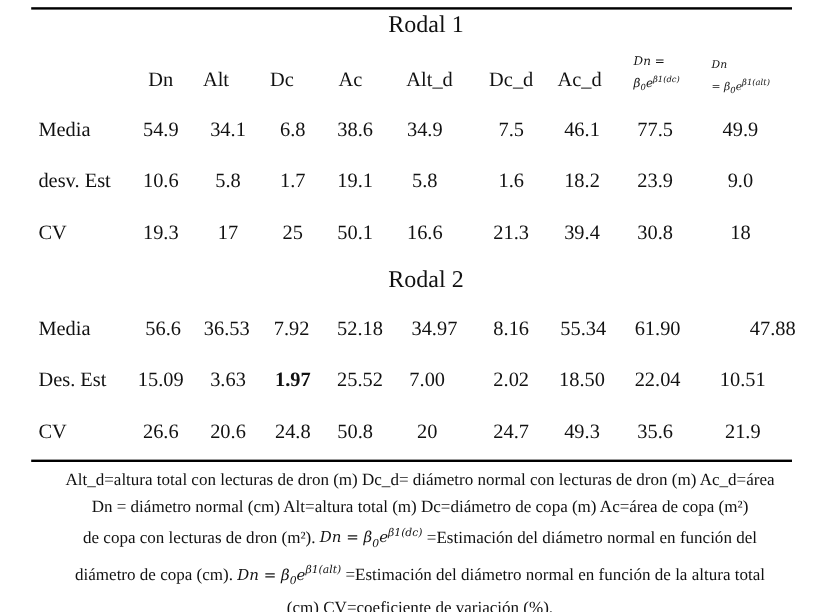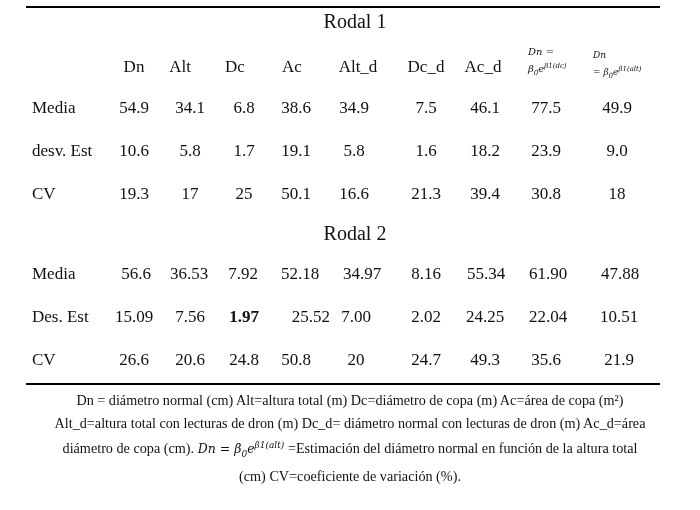--- a/index.html
+++ b/index.html
@@ -90,51 +90,54 @@
 <div class="row" style="top:264px;">
   <span class="label">Media</span>
   <span class="cell" style="left:106px;">56.6</span>
   <span class="cell" style="left:159px;">36.53</span>
   <span class="cell" style="left:213px;">7.92</span>
   <span class="cell" style="left:270px;">52.18</span>
   <span class="cell" style="left:332px;">34.97</span>
   <span class="cell" style="left:396px;">8.16</span>
   <span class="cell" style="left:456px;text-align:center;">55.34</span>
   <span class="cell" style="left:518px;">61.90</span>
-  <span class="cell" style="left:590px;text-align:center;">47.88</span>
+  <span class="cell" style="left:614px;text-align:center;">47.88</span>
 </div>
 
 <div class="row" style="top:307px;">
   <span class="label">Des. Est</span>
   <span class="cell" style="left:104px;">15.09</span>
-  <span class="cell" style="left:160px;">7.56</span>
+  <span class="cell" style="left:160px;">3.63</span>
   <span class="cell" style="left:214px;font-weight:bold;">1.97</span>
-  <span class="cell" style="left:270px;text-align:right;">25.52</span>
+  <span class="cell" style="left:270px;">25.52</span>
   <span class="cell" style="left:326px;">7.00</span>
   <span class="cell" style="left:396px;">2.02</span>
-  <span class="cell" style="left:455px;">24.25</span>
+  <span class="cell" style="left:455px;">18.50</span>
   <span class="cell" style="left:518px;">22.04</span>
   <span class="cell" style="left:589px;">10.51</span>
 </div>
 
 <div class="row" style="top:350px;">
   <span class="label">CV</span>
   <span class="cell" style="left:104px;">26.6</span>
   <span class="cell" style="left:160px;">20.6</span>
   <span class="cell" style="left:214px;">24.8</span>
   <span class="cell" style="left:266px;">50.8</span>
   <span class="cell" style="left:326px;">20</span>
   <span class="cell" style="left:396px;">24.7</span>
   <span class="cell" style="left:455px;">49.3</span>
   <span class="cell" style="left:516px;">35.6</span>
   <span class="cell" style="left:589px;">21.9</span>
 </div>
 
 <div class="rule" style="top:383px;"></div>
 
 <div class="caption">
+  <div>Alt_d=altura total con lecturas de dron (m) Dc_d= diámetro normal con lecturas de dron (m) Ac_d=área</div>
   <div>Dn = diámetro normal (cm) Alt=altura total (m) Dc=diámetro de copa (m) Ac=área de copa (m²)</div>
-  <div>Alt_d=altura total con lecturas de dron (m) Dc_d= diámetro normal con lecturas de dron (m) Ac_d=área</div>
+  <div>
+    <span>de copa con lecturas de dron (m²). </span><span class="m"><span>Dn = β</span><sub>0</sub><span>e</span><sup>β1(dc)</sup></span><span> =Estimación del diámetro normal en función del</span>
+  </div>
   <div>
     <span>diámetro de copa (cm). </span><span class="m"><span>Dn = β</span><sub>0</sub><span>e</span><sup>β1(alt)</sup></span><span> =Estimación del diámetro normal en función de la altura total</span>
   </div>
   <div>(cm) CV=coeficiente de variación (%).</div>
 </div>
 
 </body></html>

